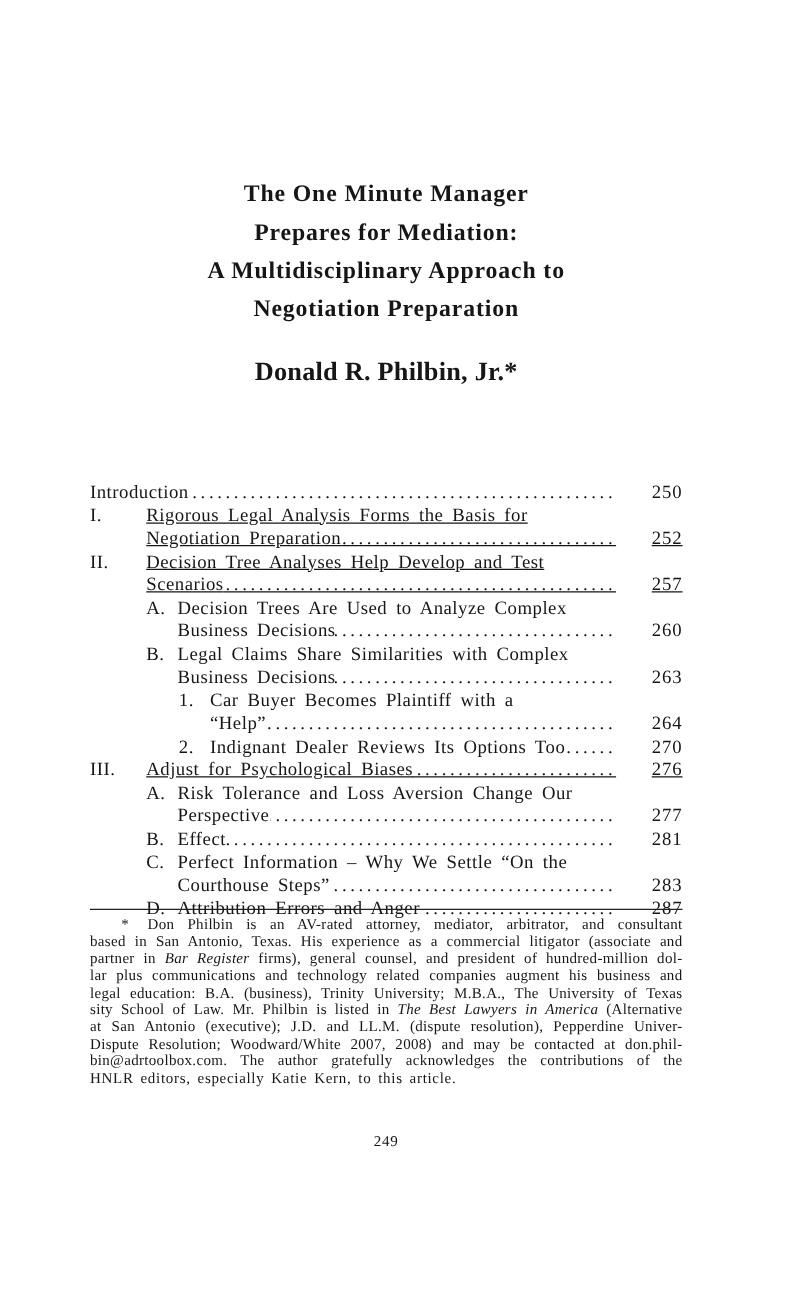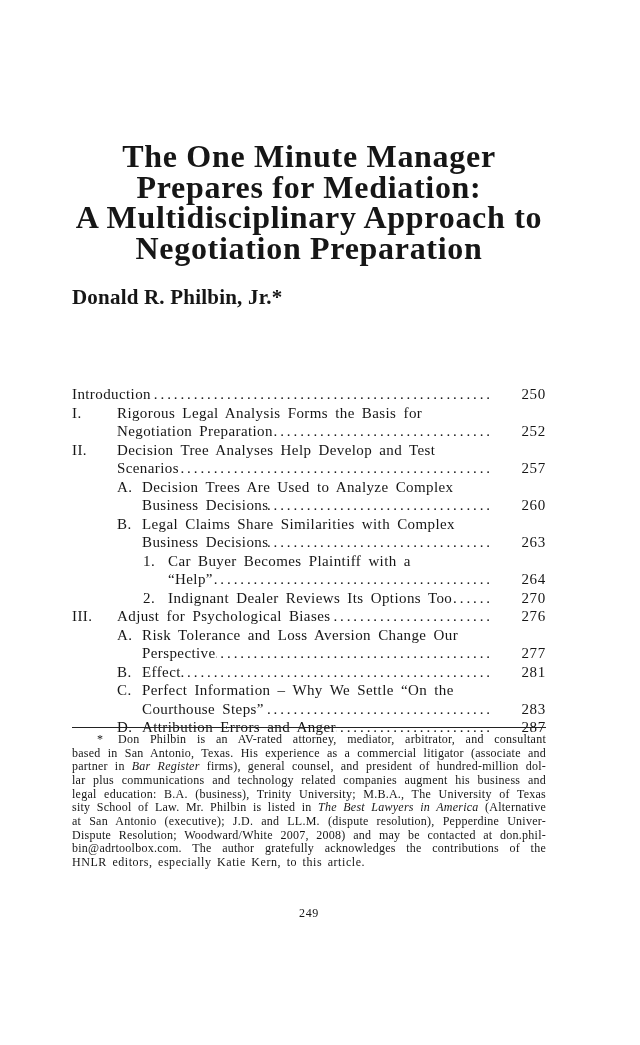--- a/index.html
+++ b/index.html
@@ -1,40 +1,40 @@
 <!DOCTYPE html>
 <html><head>
 <meta charset="utf-8">
 <style>
   html, body { margin: 0; padding: 0; background: #ffffff; }
   body { width: 640px; height: 1045px; position: relative; overflow: hidden; color: #161616;
          font-family: "Liberation Serif", "DejaVu Serif", serif; }
 
   .title { position: absolute; left: 72px; top: 141px; width: 474px; text-align: center;
-           font-weight: bold; font-size: 32px; line-height: 30.5px; letter-spacing: 0.7px; }
+           font-weight: bold; font-size: 19px; line-height: 30.5px; letter-spacing: 0.7px; }
   .title div { white-space: nowrap; }
 
-  .author { position: absolute; left: 72px; top: 285px; width: 474px; 
+  .author { position: absolute; left: 72px; top: 285px; width: 474px; text-align: center;
             font-weight: bold; font-size: 21px; line-height: 24px; letter-spacing: 0.2px; white-space: nowrap; }
 
   .toc { position: absolute; left: 72px; top: 341px; width: 474px;
          font-size: 15px; line-height: 18.5px; letter-spacing: 0.4px; word-spacing: 3px; }
   .entry { position: relative; }
   .entry .lbl { position: absolute; top: 0; white-space: nowrap; }
   .entry .ln { height: 18.5px; white-space: nowrap; display: flex; }
   .entry .ln .txt { flex: 0 0 auto; }
   .entry .lead { flex: 1 1 auto; overflow: hidden; display: flex; justify-content: flex-end;
                  padding-left: 5px; margin-right: 0; }
   .entry .lead::before { content: "......................................................................................................................"; 
                  flex: 0 0 auto; white-space: nowrap; letter-spacing: 2.9px; }
   .entry .pg { flex: 0 0 53px; width: 53px; text-align: right; letter-spacing: 0.7px; }
 
   .lv-intro .ln { padding-left: 0; margin-top: 44px; }
   .lv0 .lbl { left: 0; }
-  .lv0 .ln { padding-left: 45px; }
+  .lv0 .ln { padding-left: 45px; text-decoration: underline; }
   .lv1 .lbl { left: 45px; }
   .lv1 .ln { padding-left: 70px; }
   .lv2 .lbl { left: 71px; }
   .lv2 .ln { padding-left: 96px; }
 
   .rule { position: absolute; left: 72px; top: 727px; width: 474px; height: 1px; background: #222; }
 
   .footnote { position: absolute; left: 72px; top: 733px; width: 474px;
               font-size: 12px; line-height: 13.67px; letter-spacing: 0.25px; }
   .footnote .fl { text-align: justify; text-align-last: justify; height: 13.67px; overflow: visible; }

